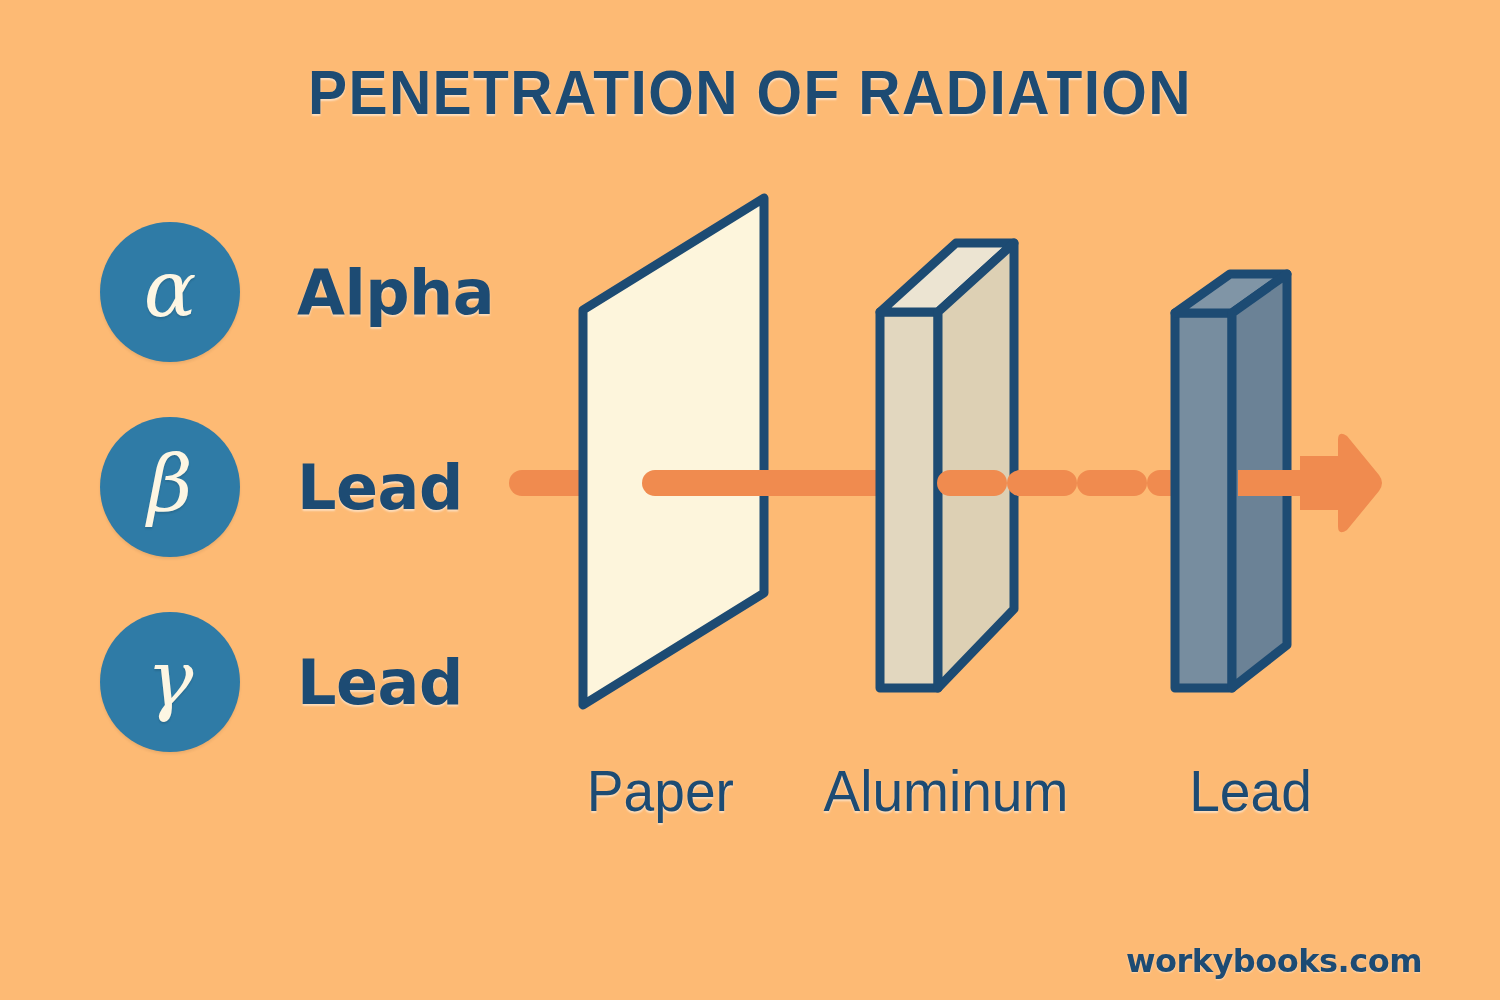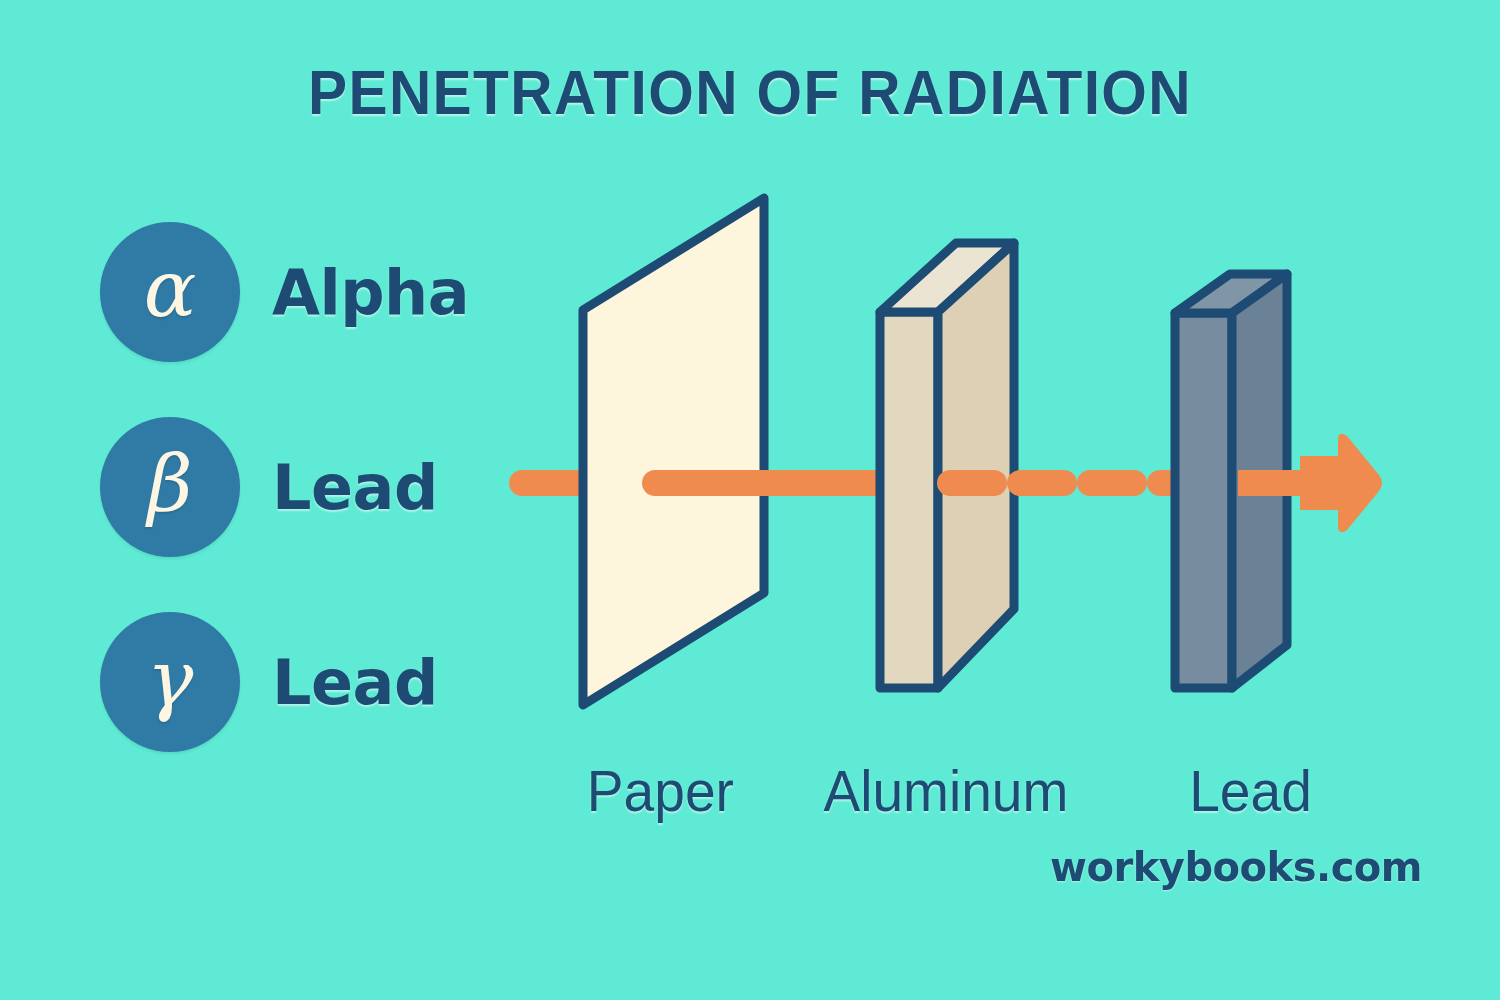--- a/index.html
+++ b/index.html
@@ -11,21 +11,21 @@
   body {
     width: 1500px;
     height: 1000px;
     overflow: hidden;
     font-family: "Liberation Sans", sans-serif;
   }
   #stage {
     position: relative;
     width: 1500px;
     height: 1000px;
-    background: #5eead4;
+    background: #fdba74;
   }
 
   
   #page-title {
     position: absolute;
     left: 0;
     top: 56px;
     width: 1500px;
     text-align: center;
     font-family: "Liberation Sans Narrow", "Liberation Sans", sans-serif;
@@ -68,21 +68,21 @@
   .legend-symbol {
     color: #fdf6e3;
     font-family: "DejaVu Serif", serif;
     font-size: 78px;
     font-style: italic;
     line-height: 1;
     margin-top: -6px;
     text-shadow: 0 2px 2px rgba(0,0,0,0.12);
   }
   .legend-label {
-    margin-left: 32px;
+    margin-left: 57px;
     font-family: "DejaVu Sans", sans-serif;
     font-size: 62px;
     font-weight: bold;
     color: #1d4b73;
     letter-spacing: -0.5px;
     text-shadow: 0 2px 2px rgba(255,255,255,0.5);
     white-space: nowrap;
   }
 
   
@@ -106,23 +106,23 @@
     transform: scaleX(0.95);
   }
   #caption-paper    { left: 583px;  top: 757px; }
   #caption-aluminum { left: 817px;  top: 757px; }
   #caption-lead     { left: 1186px; top: 757px; }
 
   
   #watermark {
     position: absolute;
     right: 78px;
-    top: 844px;
+    top: 942px;
     font-family: "DejaVu Sans", sans-serif;
-    font-size: 40px;
+    font-size: 32px;
     font-weight: 600;
     color: #1d4b73;
     letter-spacing: -0.5px;
     text-shadow: 0 1px 2px rgba(255,255,255,0.5);
     white-space: nowrap;
   }
 </style>
 </head>
 <body>
 

